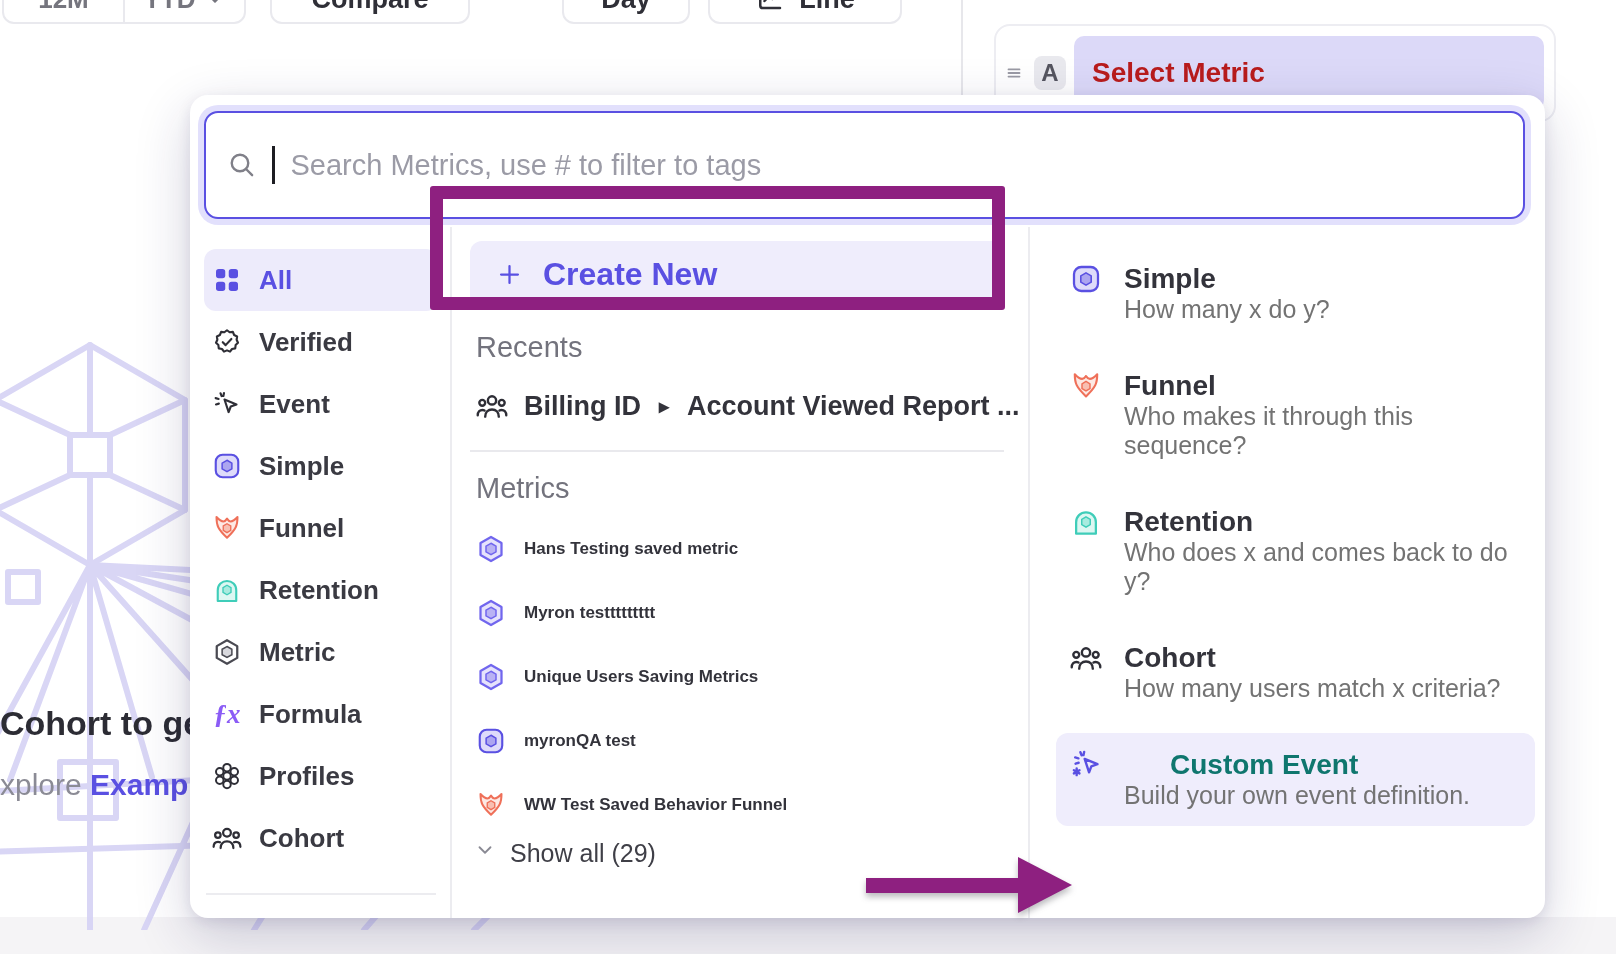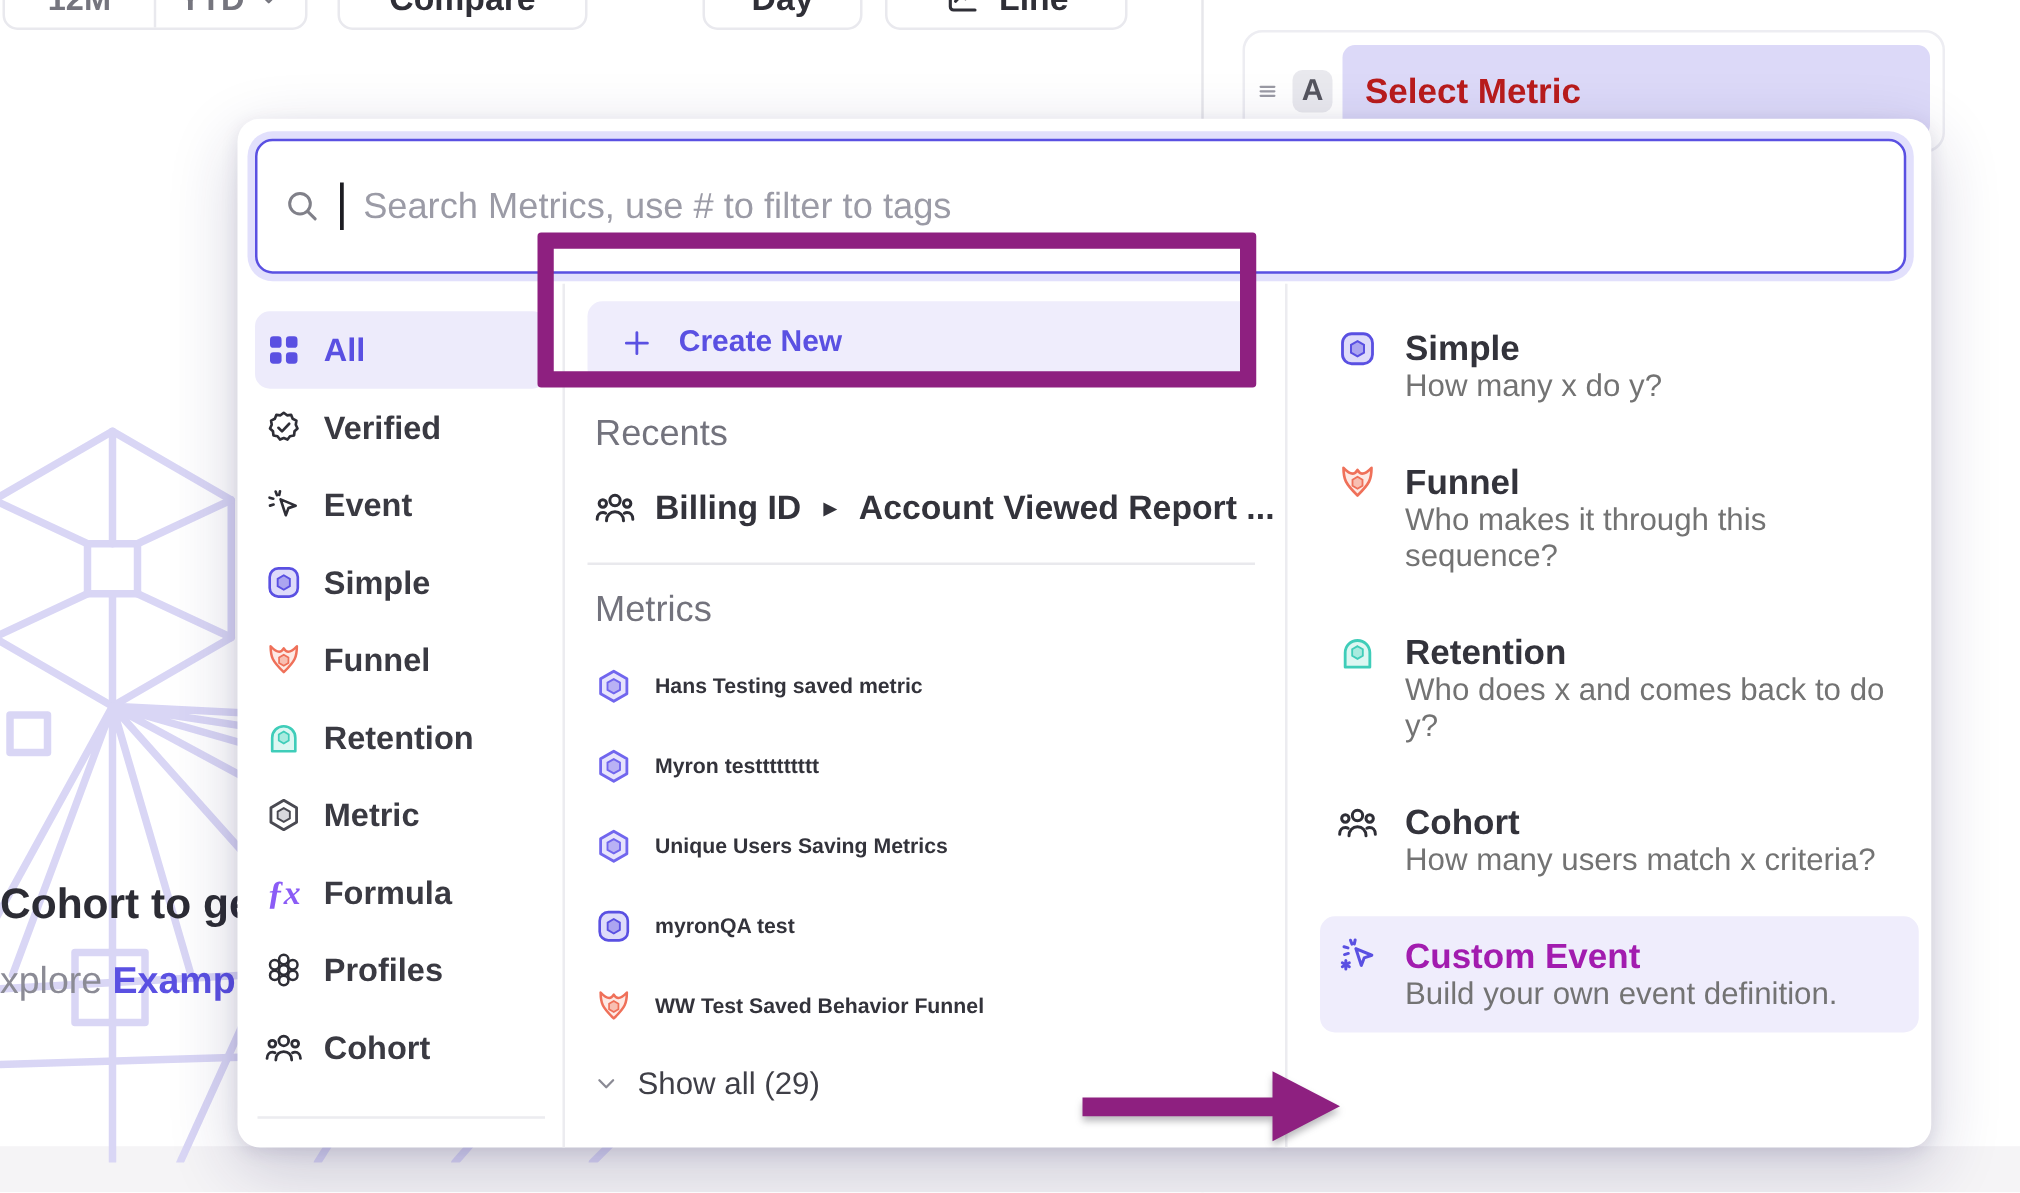--- a/index.html
+++ b/index.html
@@ -48,38 +48,38 @@
 
   .cols{display:flex;margin-top:8px;height:100%;}
   .sidebar{width:262px;border-right:2px solid #ececf0;padding:22px 12px 0 14px;box-sizing:border-box;}
   .side-item{display:flex;align-items:center;gap:17px;height:62px;padding-left:8px;border-radius:12px;
              font-size:26px;font-weight:700;color:#3a3a42;cursor:pointer;}
   .side-item.selected{background:#edebfb;color:#5a50e2;}
   .side-div{height:2px;background:#ececf0;margin:24px 2px 14px 2px;}
 
   .mid{width:578px;border-right:2px solid #ececf0;padding:14px 24px 0 18px;box-sizing:border-box;}
   .create-btn{height:66px;background:#efedfc;border-radius:12px;display:flex;align-items:center;
-              gap:20px;padding-left:26px;font-size:24px;font-weight:700;color:#5a50e2;cursor:pointer;}
+              gap:20px;padding-left:26px;font-size:32px;font-weight:700;color:#5a50e2;cursor:pointer;}
   .sect-label{margin:24px 0 0 6px;font-size:29px;color:#73737d;}
   .recent-row{margin-top:20px;height:44px;display:flex;align-items:center;gap:16px;padding-left:6px;
               font-size:27px;font-weight:700;color:#33333b;cursor:pointer;white-space:nowrap;}
   .recent-row .sep{font-size:20px;margin:0 2px;}
   .mid-div{height:2px;background:#e9e9ed;margin-top:22px;}
   .m-row{height:64px;display:flex;align-items:center;gap:18px;padding-left:6px;font-size:17px;
          font-weight:700;color:#33333b;cursor:pointer;white-space:nowrap;}
   .m-list{margin-top:12px;}
-  .show-all{margin-top:2px;height:56px;display:flex;align-items:center;gap:14px;padding-left:4px;
+  .show-all{margin-top:2px;height:56px;display:flex;align-items:flex-start;gap:14px;padding-left:4px;
             font-size:25px;color:#3f3f47;cursor:pointer;}
 
   .rightcol{flex:1;padding:20px 10px 0 26px;box-sizing:border-box;}
   .type-row{display:flex;gap:22px;padding:16px 14px 16px 14px;border-radius:12px;margin-bottom:14px;cursor:pointer;}
   .type-row .t{font-size:28px;font-weight:700;color:#33333b;}
   .type-row .d{font-size:25px;color:#737373;}
   .type-row.hl{background:#efedfc;}
-  .type-row.hl .t{color:#a21caf;}
+  .type-row.hl .t{color:#0f766e;margin-left:46px;}
 
   
   .anno-box{position:absolute;left:430px;top:186px;width:575px;height:124px;border:13px solid #8e2080;
             border-radius:3px;z-index:20;box-sizing:border-box;}
   .anno-arrow{position:absolute;left:0;top:0;z-index:20;filter:drop-shadow(0 4px 3px rgba(60,60,70,.35));}
   .arrow-shaft{position:absolute;left:866px;top:878px;width:158px;height:15px;background:#8e2080;}
   .arrow-head{position:absolute;left:1018px;top:857px;width:0;height:0;
               border-top:28px solid transparent;border-bottom:28px solid transparent;
               border-left:54px solid #8e2080;}
 </style>

